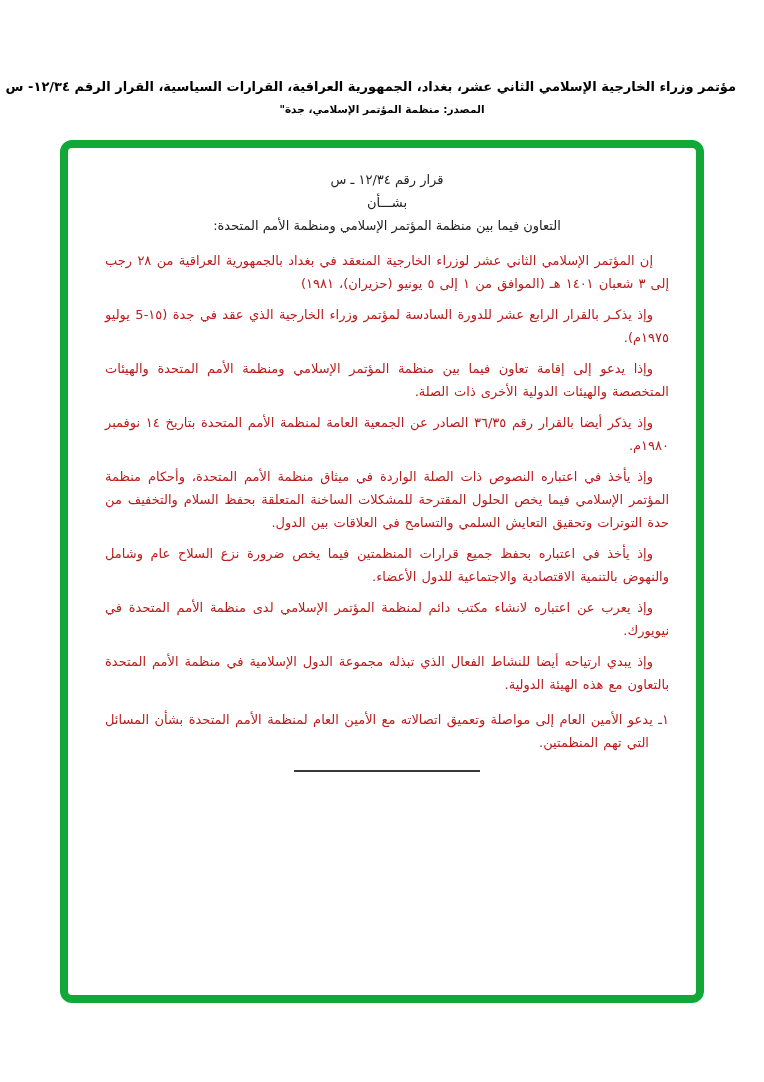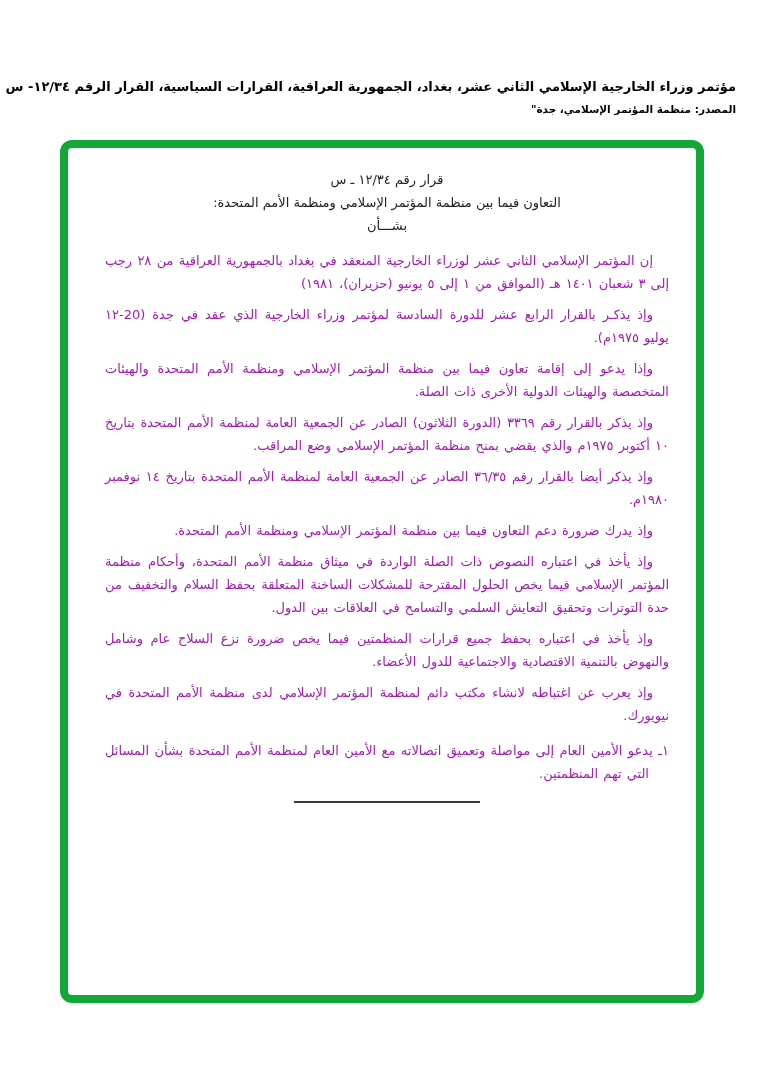--- a/index.html
+++ b/index.html
@@ -16,21 +16,21 @@
     width: 764px;
     height: 1082px;
     direction: rtl;
     background: #ffffff;
   }
   .header {
     position: absolute;
     top: 78px;
     right: 28px;
     left: 28px;
-    text-align: right;
+    text-align: center;
     color: #000000;
   }
   .header-line1 {
     font-size: 13px;
     font-weight: bold;
     letter-spacing: 0;
     line-height: 18px;
     white-space: nowrap;
   }
   .header-line2 {
@@ -56,21 +56,21 @@
     text-align: center;
     font-size: 13px;
     color: #222222;
     margin-bottom: 12px;
   }
   .title-line {
     line-height: 23px;
   }
   .doc-body {
     font-size: 13px;
-    color: #a21caf;
+    color: #b91c1c;
   }
   .para {
     text-align: justify;
     line-height: 23px;
     margin: 0 0 8px 0;
     text-indent: 16px;
     word-spacing: 1px;
   }
   .item {
     text-align: justify;
@@ -97,34 +97,33 @@
 
   <div class="header">
     <div class="header-line1">مؤتمر وزراء الخارجية الإسلامي الثاني عشر، بغداد، الجمهورية العراقية، القرارات السياسية، القرار الرقم ١٢/٣٤- س</div>
     <div class="header-line2">المصدر: منظمة المؤتمر الإسلامي، جدة"</div>
   </div>
 
   <div class="doc-frame">
 
     <div class="title-block">
       <div class="title-line">قرار رقم ١٢/٣٤ ـ س</div>
+      <div class="title-line">بشـــأن</div>
       <div class="title-line">التعاون فيما بين منظمة المؤتمر الإسلامي ومنظمة الأمم المتحدة:</div>
-      <div class="title-line">بشـــأن</div>
     </div>
 
     <div class="doc-body">
       <div class="para">إن المؤتمر الإسلامي الثاني عشر لوزراء الخارجية المنعقد في بغداد بالجمهورية العراقية من ٢٨ رجب إلى ٣ شعبان ١٤٠١ هـ (الموافق من ١ إلى ٥ يونيو (حزيران)، ١٩٨١)</div>
-      <div class="para">وإذ يذكـر بالقرار الرابع عشر للدورة السادسة لمؤتمر وزراء الخارجية الذي عقد في جدة (١٢‎-‎20 يوليو ١٩٧٥م).</div>
+      <div class="para">وإذ يذكـر بالقرار الرابع عشر للدورة السادسة لمؤتمر وزراء الخارجية الذي عقد في جدة (5‎-‎١٥ يوليو ١٩٧٥م).</div>
       <div class="para">وإذا يدعو إلى إقامة تعاون فيما بين منظمة المؤتمر الإسلامي ومنظمة الأمم المتحدة والهيئات المتخصصة والهيئات الدولية الأخرى ذات الصلة.</div>
-      <div class="para">وإذ يذكر بالقرار رقم ٣٣٦٩ (الدورة الثلاثون) الصادر عن الجمعية العامة لمنظمة الأمم المتحدة بتاريخ ١٠ أكتوبر ١٩٧٥م والذي يقضي بمنح منظمة المؤتمر الإسلامي وضع المراقب.</div>
       <div class="para">وإذ يذكر أيضا بالقرار رقم ٣٦/٣٥ الصادر عن الجمعية العامة لمنظمة الأمم المتحدة بتاريخ ١٤ نوفمبر ١٩٨٠م.</div>
-      <div class="para">وإذ يدرك ضرورة دعم التعاون فيما بين منظمة المؤتمر الإسلامي ومنظمة الأمم المتحدة.</div>
       <div class="para">وإذ يأخذ في اعتباره النصوص ذات الصلة الواردة في ميثاق منظمة الأمم المتحدة، وأحكام منظمة المؤتمر الإسلامي فيما يخص الحلول المقترحة للمشكلات الساخنة المتعلقة بحفظ السلام والتخفيف من حدة التوترات وتحقيق التعايش السلمي والتسامح في العلاقات بين الدول.</div>
       <div class="para">وإذ يأخذ في اعتباره بحفظ جميع قرارات المنظمتين فيما يخص ضرورة نزع السلاح عام وشامل والنهوض بالتنمية الاقتصادية والاجتماعية للدول الأعضاء.</div>
-      <div class="para">وإذ يعرب عن اغتباطه لانشاء مكتب دائم لمنظمة المؤتمر الإسلامي لدى منظمة الأمم المتحدة في نيويورك.</div>
+      <div class="para">وإذ يعرب عن اعتباره لانشاء مكتب دائم لمنظمة المؤتمر الإسلامي لدى منظمة الأمم المتحدة في نيويورك.</div>
+      <div class="para">وإذ يبدي ارتياحه أيضا للنشاط الفعال الذي تبذله مجموعة الدول الإسلامية في منظمة الأمم المتحدة بالتعاون مع هذه الهيئة الدولية.</div>
 
       <div class="item">
         <span class="item-number">١ـ</span>
         <span>يدعو الأمين العام إلى مواصلة وتعميق اتصالاته مع الأمين العام لمنظمة الأمم المتحدة بشأن المسائل التي تهم المنظمتين.</span>
       </div>
 
       <div class="end-rule"></div>
     </div>
 
   </div>

